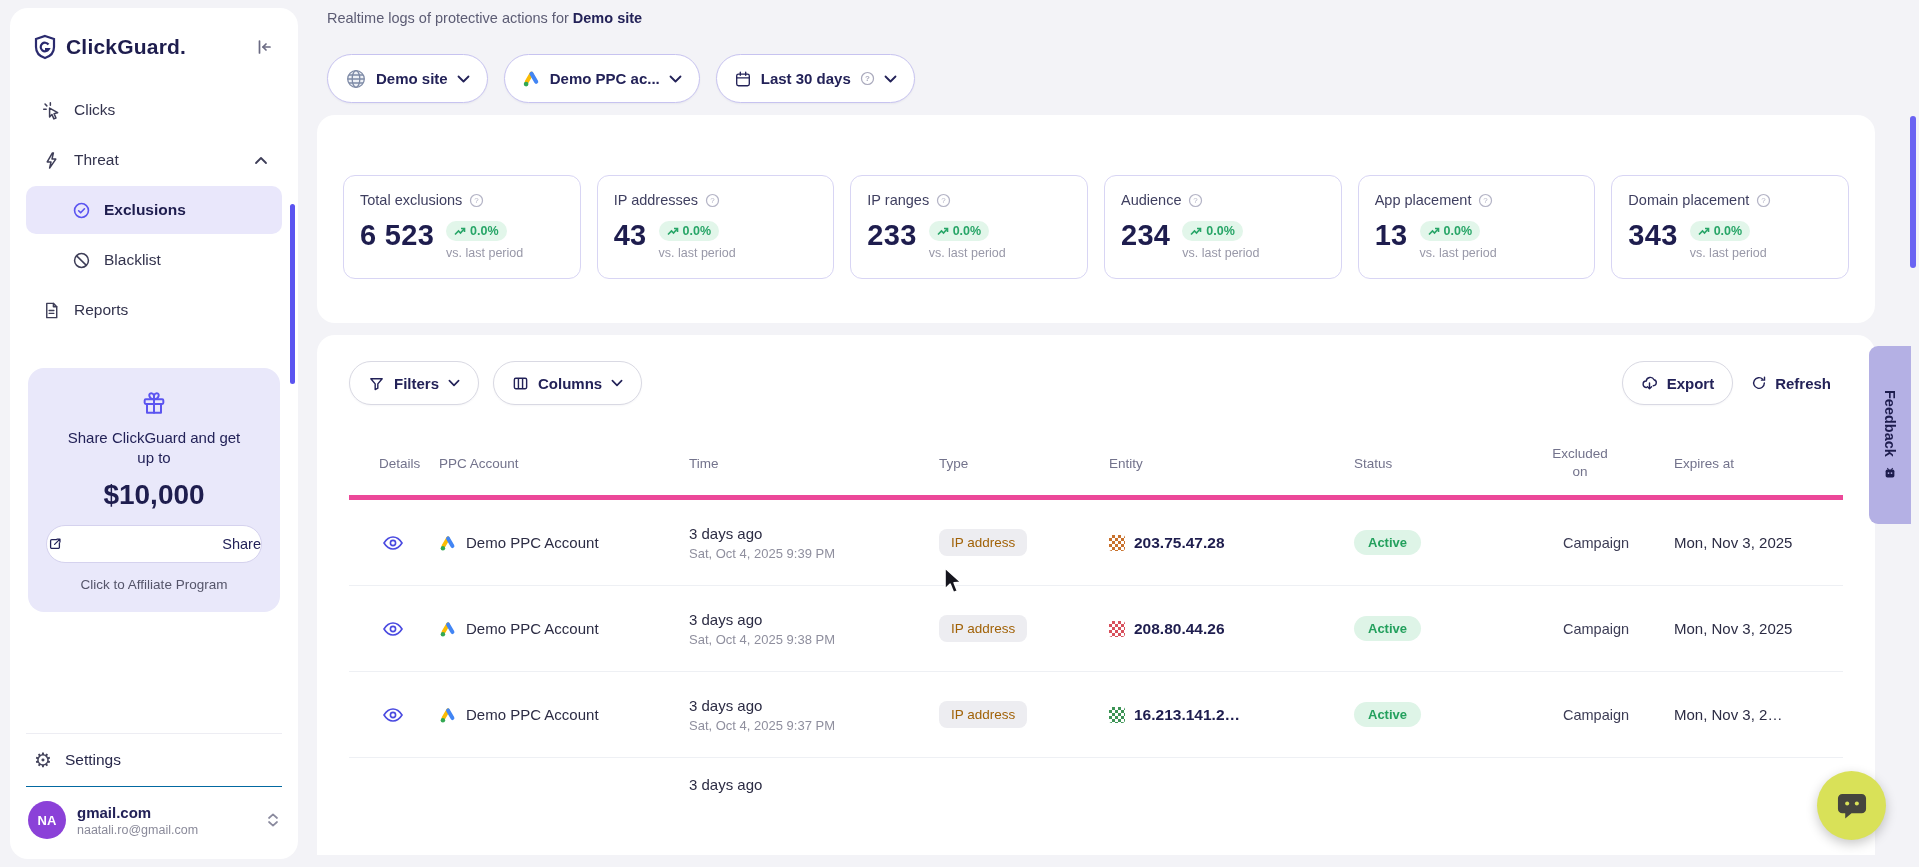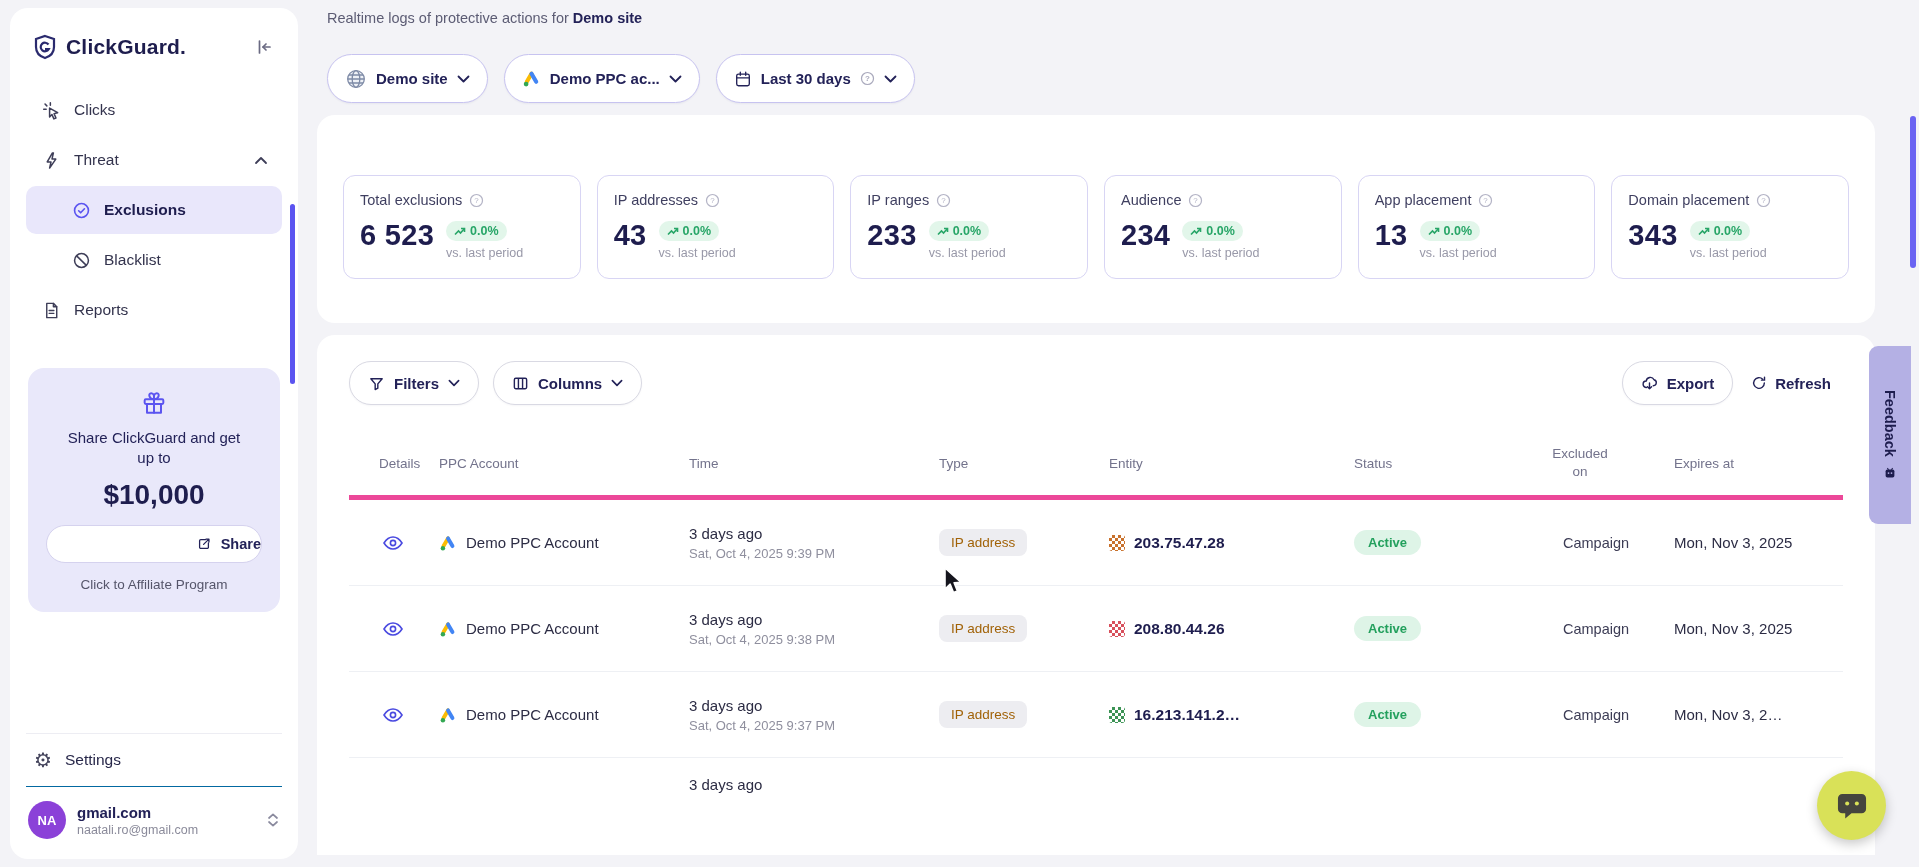--- a/index.html
+++ b/index.html
@@ -37,22 +37,22 @@
   .promo {
     margin:34px 2px 0; background:#e9e8fa; border-radius:16px;
     padding:22px 18px 20px; text-align:center;
   }
   .promo .gift { display:flex; justify-content:center; }
   .promo-headline { margin:10px auto 0; font-size:15px; line-height:1.35; color:#232258; max-width:180px; }
   .promo-amount { margin-top:10px; font-size:28px; font-weight:800; color:#1e1d4e; }
   .share-btn {
     margin-top:14px; width:100%; height:38px; background:#fff;
     border:1px solid #d5d2ee; border-radius:20px;
-    display:flex; align-items:center; justify-content:flex-end; gap:9px;
-    font-size:14.5px; font-weight:700; color:#232258;
+    display:flex; align-items:center; justify-content:space-between; gap:9px;
+    font-size:14.5px; font-weight:400; color:#232258;
   }
   .promo-affiliate { margin-top:14px; font-size:13.5px; color:#55556a; }
 
   .settings-row {
     margin-top:auto; border-top:1px solid #ededf3; padding:16px 8px;
     display:flex; align-items:center; gap:13px; font-size:15.5px; color:#28284a; cursor:pointer;
   }
   .gear-glyph { font-size:20px; color:#44445c; line-height:1; }
   .user-row { border-top:1px solid #0369a1; padding:14px 2px 20px; display:flex; align-items:center; gap:11px; cursor:pointer; }
   .avatar {

